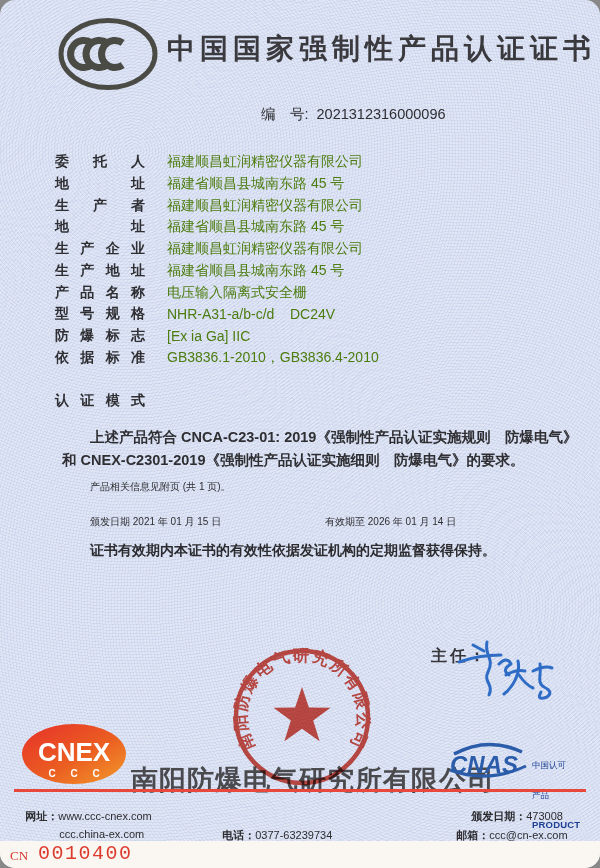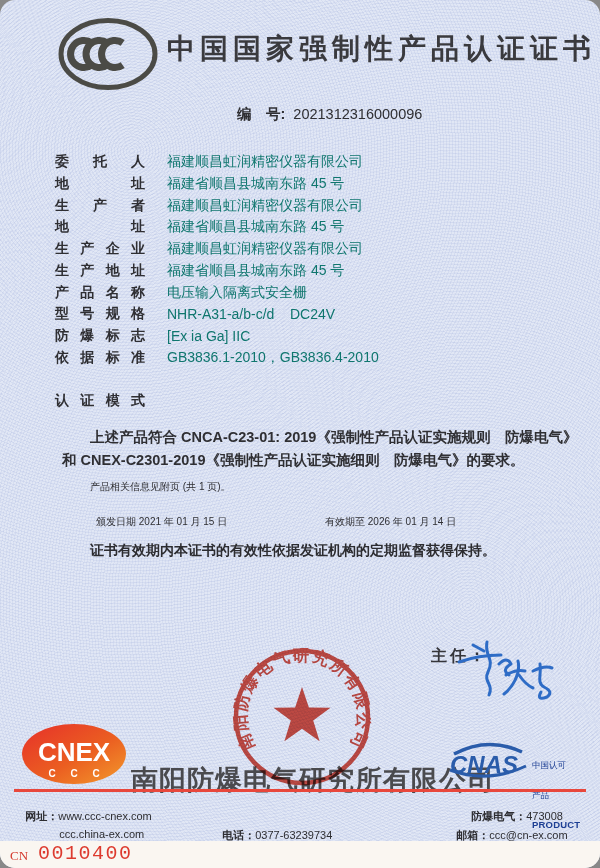--- a/index.html
+++ b/index.html
@@ -18,25 +18,25 @@
       repeating-radial-gradient(circle at 78% 72%, rgba(255,255,255,0) 0 2px, rgba(148,164,214,.14) 2px 3px),
       repeating-radial-gradient(circle at 45% 120%, rgba(255,255,255,0) 0 3px, rgba(170,182,225,.10) 3px 4px);
     pointer-events:none;
   }
   .abs{position:absolute;}
   .title{
     left:167px; top:30px; font-size:28px; font-weight:bold; letter-spacing:5px;
     color:#3a3a3e;
   }
   .certno{left:237px; top:105px; font-size:14.5px; color:#2f2f33;}
-  .certno .lbl{font-weight:bold; margin-right:8px;}
+  .certno .lbl{font-weight:normal; margin-right:8px;margin-left:24px;}
   .frow{position:absolute; left:55px; display:flex; align-items:center; height:20px;}
   .flabel{width:90px; font-size:14px; font-weight:bold; color:#2f2f33;}
   .justify-chars{display:flex; justify-content:space-between;}
-  .fvalue{margin-left:22px; font-size:14px; color:#0f766e; white-space:pre;}
+  .fvalue{margin-left:22px; font-size:14px; color:#4d7c0f; white-space:pre;}
   .fvalue.bold{font-weight:bold;}
   .stmt{font-size:14.5px; font-weight:bold; color:#2f2f33; white-space:pre;}
   .plain{font-size:10px; color:#2f2f33; white-space:pre;}
   .bold14{font-size:14px; font-weight:bold; color:#2c2c30; white-space:pre;}
   .director{left:407px; top:646px; font-size:16px; font-weight:bold; letter-spacing:3px; color:#35353a;margin-left:24px;}
   .issuer{
     left:131px; top:762px; font-size:27px; font-weight:bold; letter-spacing:1px; color:#4a4a4e;
   }
   .seal{left:222px; top:637px; opacity:.88; mix-blend-mode:multiply;}
   .redline{left:14px; top:789px; width:572px; height:2.5px; background:#e8473c;}
@@ -157,21 +157,21 @@
         <span>证</span>
         <span>模</span>
         <span>式</span>
       </span>
   </div>
 
   <div class="abs stmt" style="left:90px; top:428px;">上述产品符合 CNCA-C23-01: 2019《强制性产品认证实施规则　防爆电气》</div>
   <div class="abs stmt" style="left:62px; top:451px;">和 CNEX-C2301-2019《强制性产品认证实施细则　防爆电气》的要求。</div>
   <div class="abs plain" style="left:90px; top:480px;">产品相关信息见附页 (共 1 页)。</div>
 
-  <div class="abs plain" style="left:96px; top:515px;">颁发日期 2021 年 01 月 15 日</div>
+  <div class="abs plain" style="left:90px; top:515px;">颁发日期 2021 年 01 月 15 日</div>
   <div class="abs plain" style="left:325px; top:515px;">有效期至 2026 年 01 月 14 日</div>
   <div class="abs bold14" style="left:90px; top:542px;">证书有效期内本证书的有效性依据发证机构的定期监督获得保持。</div>
 
   <div class="abs director">主任：</div>
   <svg class="abs" style="left:443px; top:630px;" width="125" height="78" viewBox="0 0 125 78">
     <g fill="none" stroke="#2e6cc6" stroke-width="3" stroke-linecap="round" stroke-linejoin="round">
       <path d="M30 15 l11 6"></path>
       <path d="M16 32 C 30 27, 46 25, 58 25"></path>
       <path d="M44 12 C 41 26, 52 28, 45 42 C 40 52, 51 54, 46 65"></path>
       <path d="M56 34 q 8 -8 12 0 q -10 6 -2 11"></path>
@@ -226,21 +226,21 @@
   <div class="abs contact" style="left:13px; top:797px;">
     <span class="lbl">网址：</span><span>www.ccc-cnex.com</span>
   </div>
   <div class="abs contact" style="left:47px; top:816px;">
     <span>ccc.china-ex.com</span>
   </div>
   <div class="abs contact" style="left:210px; top:816px;">
     <span class="lbl">电话：</span><span>0377-63239734</span>
   </div>
   <div class="abs contact" style="left:459px; top:797px;">
-    <span class="lbl">防爆电气：</span><span>473008</span>
+    <span class="lbl">颁发日期：</span><span>473008</span>
   </div>
   <div class="abs contact" style="left:444px; top:816px;">
     <span class="lbl">邮箱：</span><span>ccc@cn-ex.com</span>
   </div>
 
   <div class="abs bottom-strip"></div>
   <div class="abs serial-prefix">CN</div>
   <div class="abs serial-num">0010400</div>
 
 </div>

